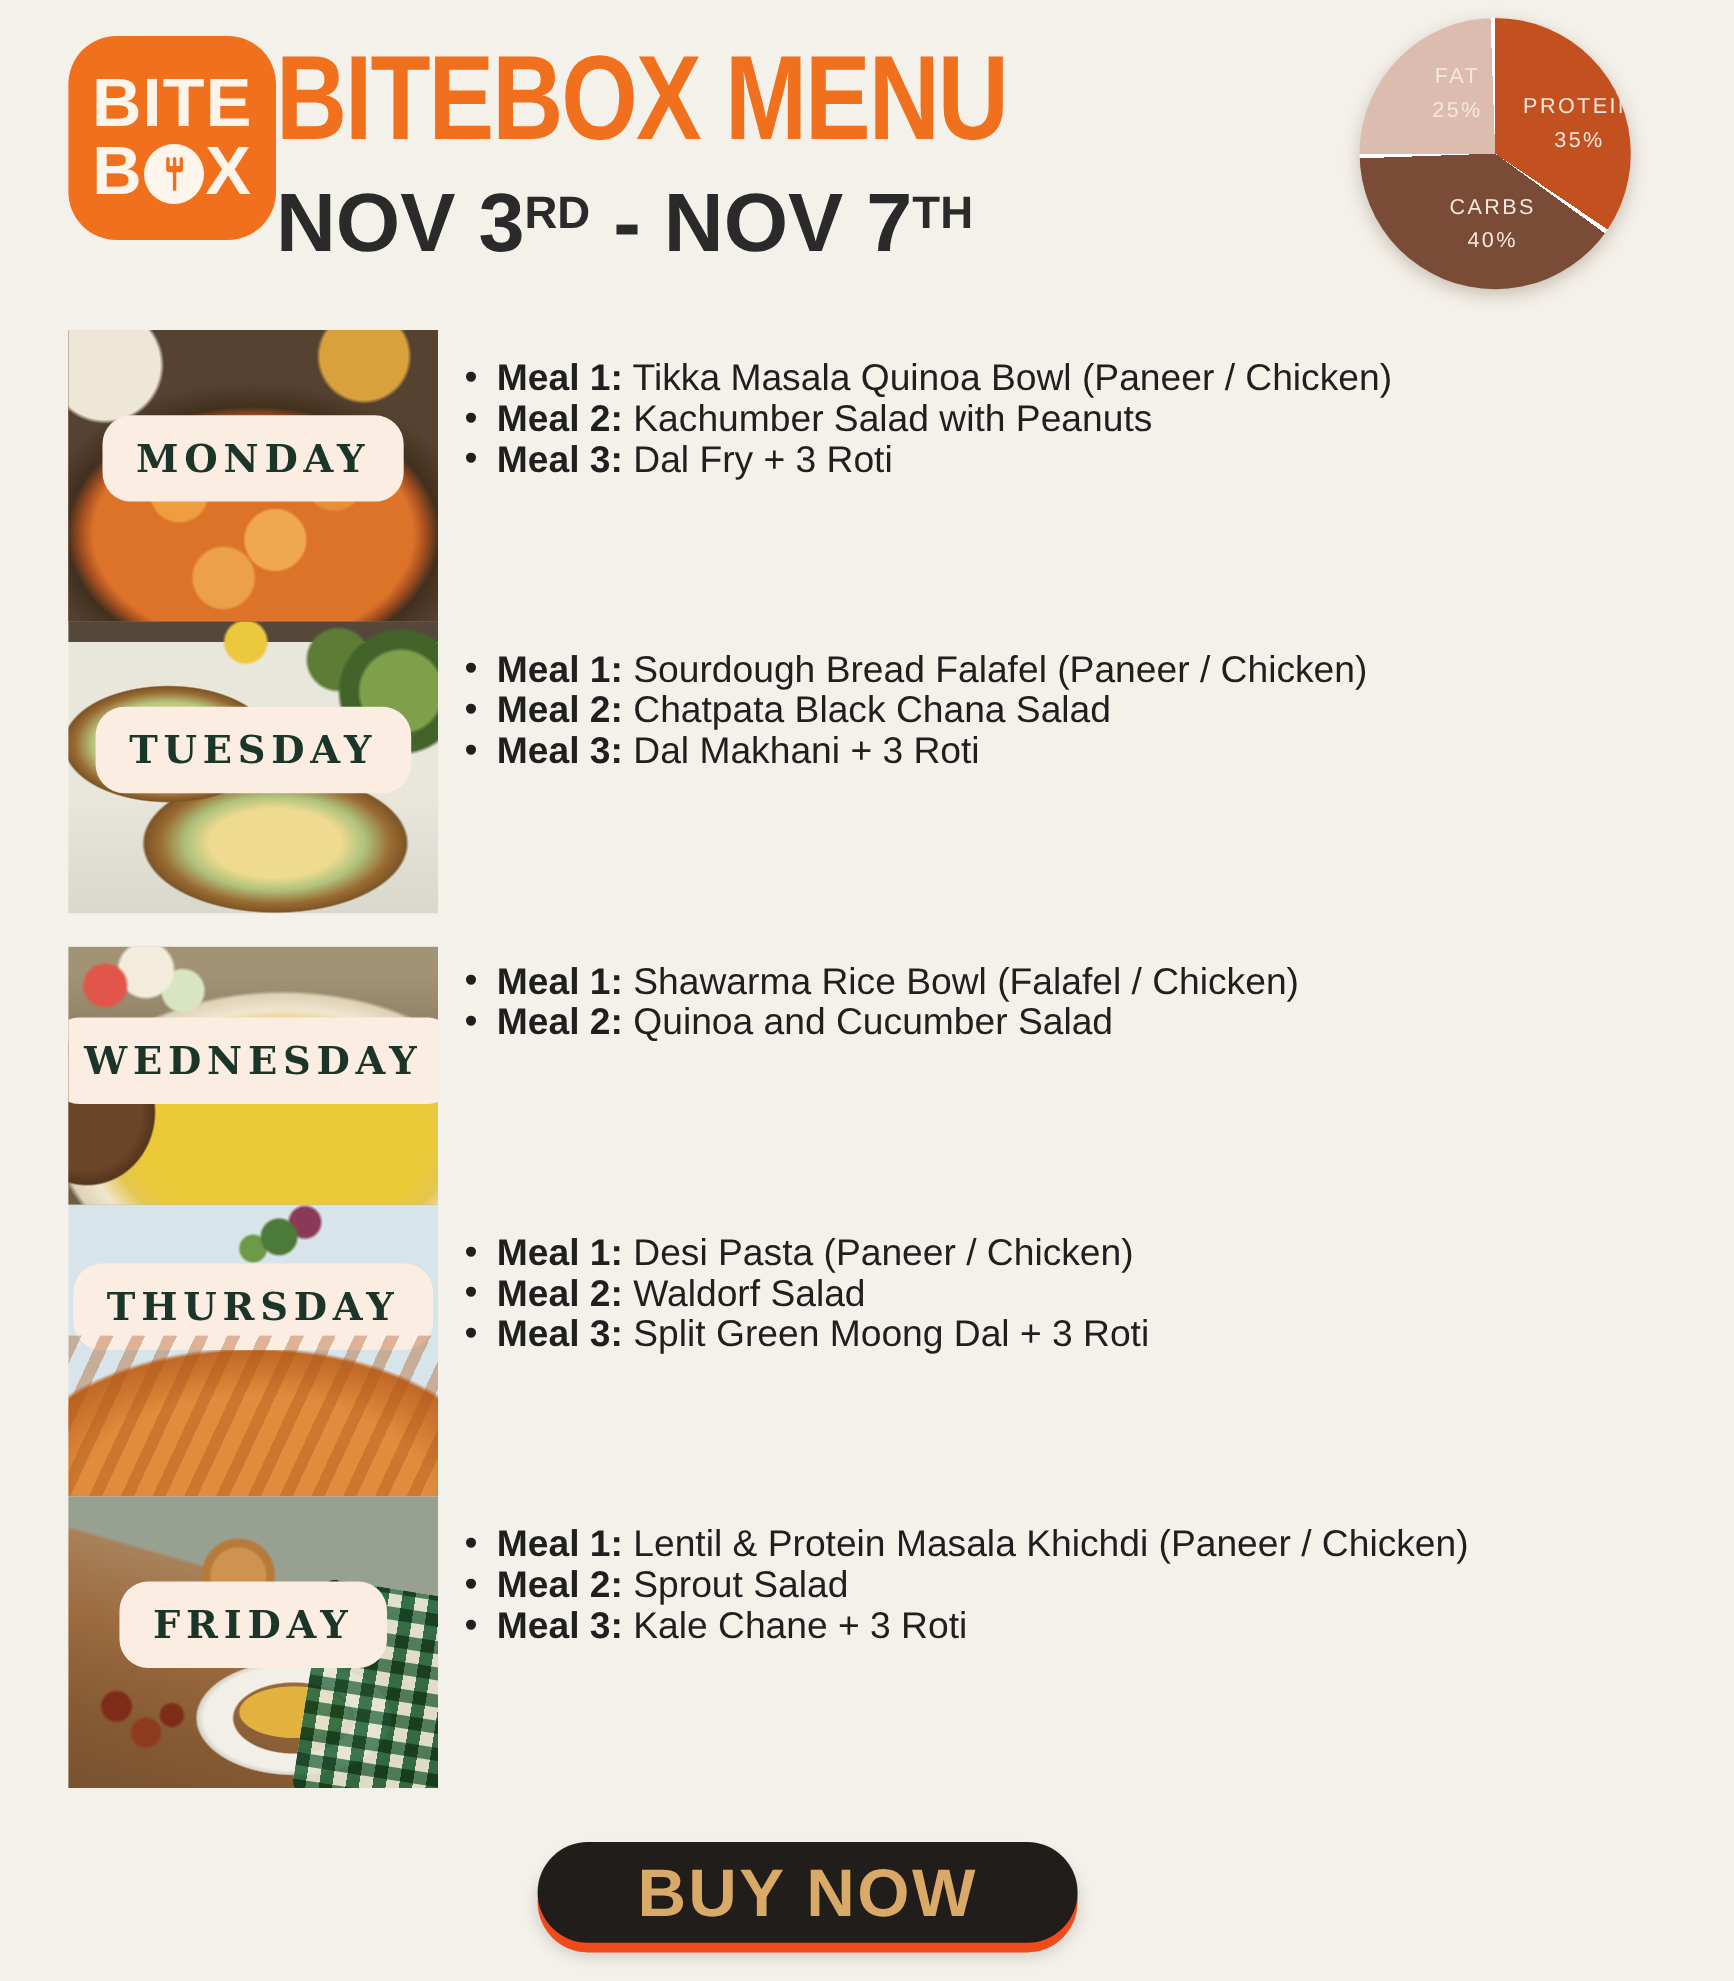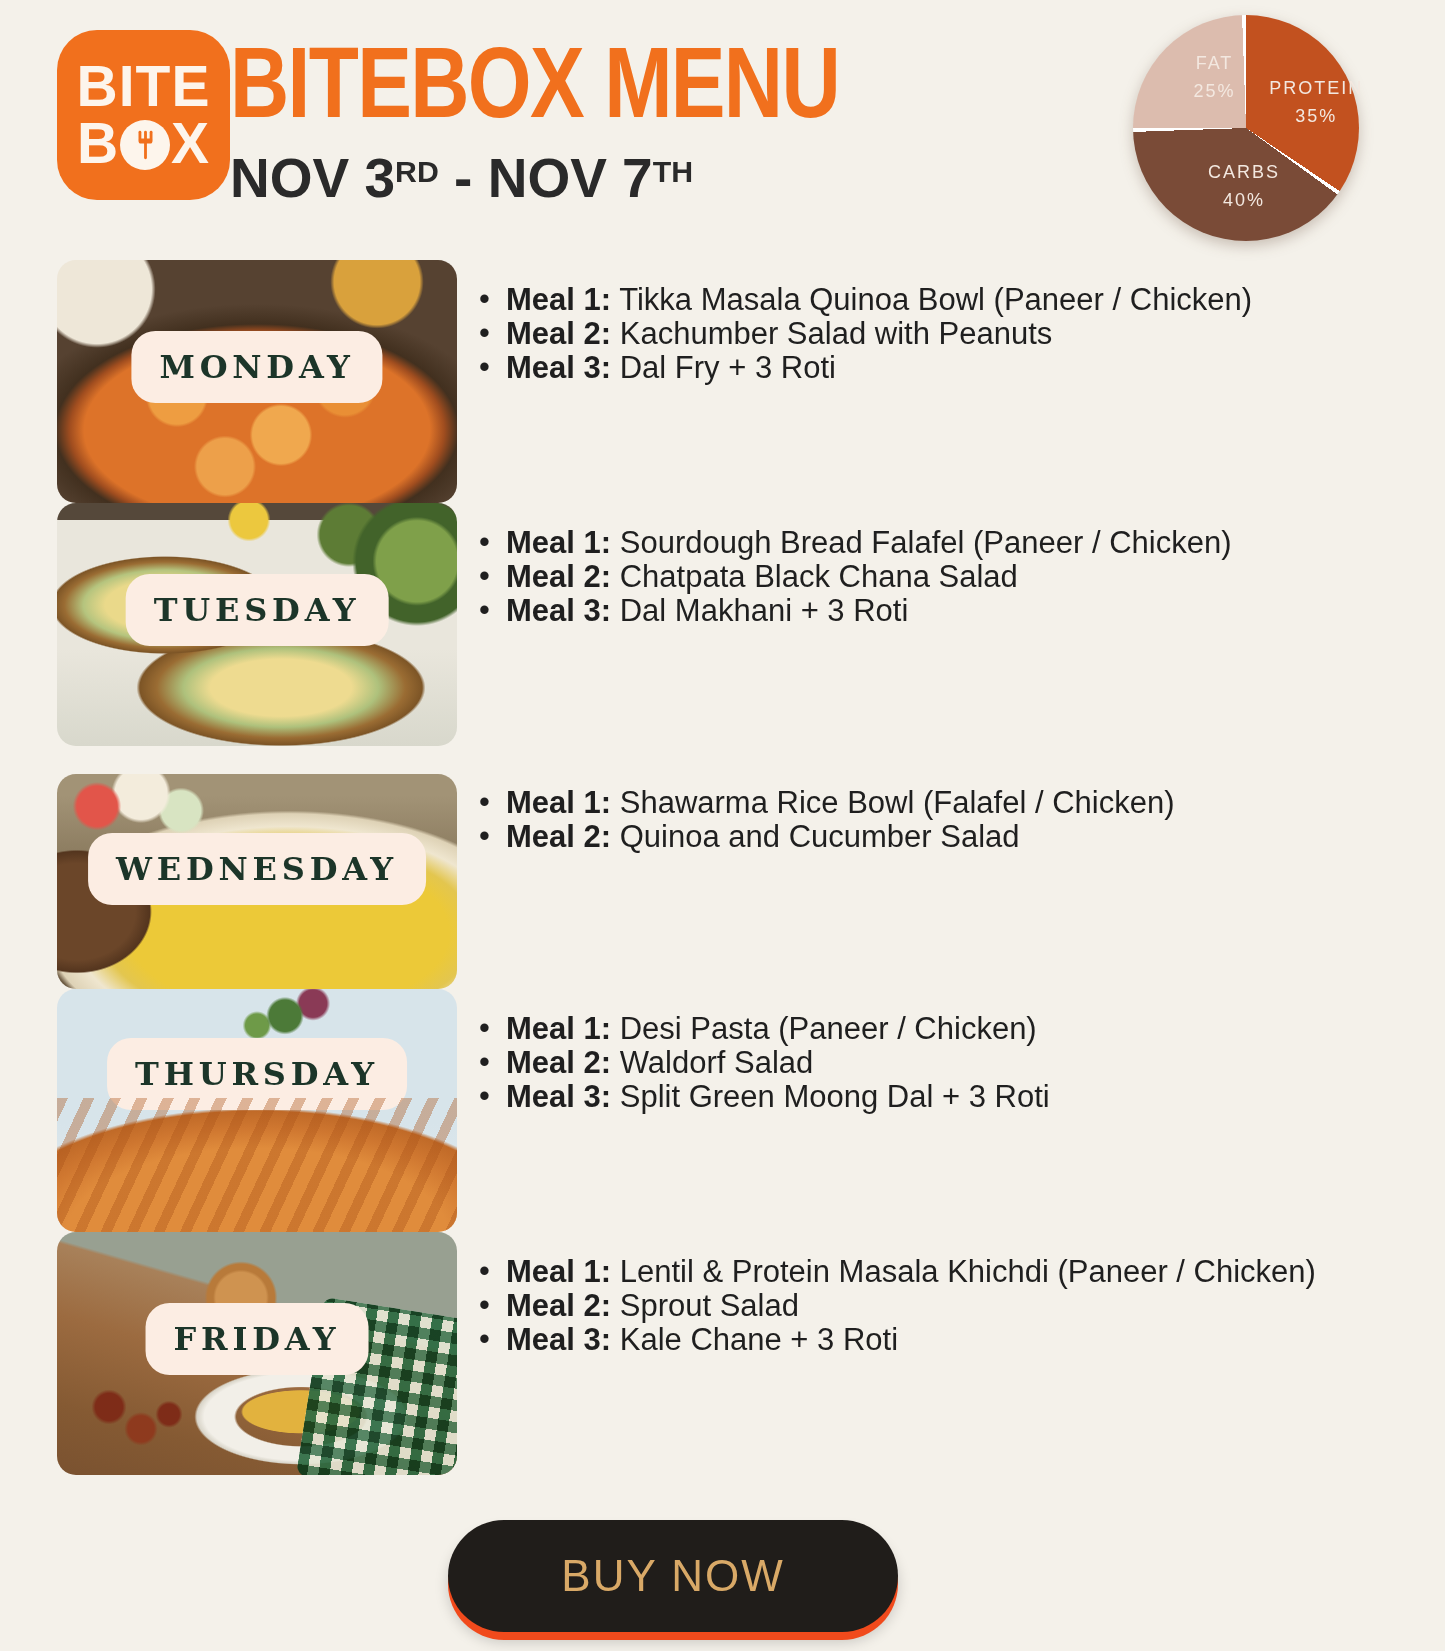--- a/index.html
+++ b/index.html
@@ -15,36 +15,36 @@
   
   .header{display:flex;align-items:flex-start;padding:30px 0 0 57px;}
   .logo{width:173px;height:170px;flex:none;border-radius:40px;background:var(--brand);
         display:flex;flex-direction:column;align-items:center;justify-content:center;line-height:1;}
   .logo-line{color:var(--logo-text);font-weight:800;font-size:57px;letter-spacing:1px;display:flex;align-items:center;}
   .fork-o{width:50px;height:50px;background:var(--logo-text);border-radius:50%;
           display:inline-flex;align-items:center;justify-content:center;margin:2px 1px 0;}
   .head-text{padding-top:6px;}
   .title{color:var(--brand);font-size:100px;font-weight:800;line-height:.92;white-space:nowrap;
          transform:scaleX(.82);transform-origin:left top;letter-spacing:-2px;}
-  .date-line{margin-top:18px;font-size:55px;font-weight:800;color:var(--date-ink);letter-spacing:0;white-space:nowrap;}
+  .date-line{margin-top:18px;font-size:69px;font-weight:800;color:var(--date-ink);letter-spacing:0;white-space:nowrap;}
   .date-line sup{font-size:.55em;vertical-align:.5em;letter-spacing:0;}
 
   
   .pie-wrap{position:absolute;left:1133px;top:15px;width:226px;height:226px;}
   .pie{width:100%;height:100%;border-radius:50%;filter:drop-shadow(0 5px 7px rgba(70,40,20,.25));}
   .pie-label{position:absolute;transform:translate(-50%,-50%);color:var(--pie-label);
              text-align:center;font-weight:400;letter-spacing:2px;line-height:1.55;font-size:18px;margin-left:16px;}
   .pl-protein{left:74%;top:39%;}
   .pl-carbs{left:42%;top:76%;}
   .pl-fat{left:29%;top:28%;}
 
   
   .rows{margin-top:50px;}
   .day-row{display:flex;height:243px;}
-  .photo{position:relative;width:400px;flex:none;margin-left:57px;overflow:hidden;border-radius:19px;}
+  .photo{position:relative;width:308px;flex:none;margin-left:57px;overflow:hidden;}
   .day-badge{position:absolute;left:50%;top:44%;transform:translate(-50%,-50%);
              background:var(--badge-bg);color:var(--badge-ink);
              font-family:"DejaVu Serif","Liberation Serif",serif;font-weight:700;
              font-size:32px;letter-spacing:.15em;padding:17px 28px;border-radius:24px;white-space:nowrap;}
   .row-thursday .day-badge{top:35%;}
 
   .meals-wrap{flex:1;display:flex;align-items:center;padding:0 50px 0 22px;}
   .meals{list-style:none;margin:0;padding:0;display:flex;flex-direction:column;transform:translateY(-48px);}
   .meal{position:relative;font-size:31px;line-height:34px;color:var(--ink);padding-left:27px;white-space:nowrap;}
   .meal::before{content:"\2022";position:absolute;left:0;top:-1px;font-size:31px;color:var(--ink);}
@@ -91,23 +91,23 @@
     radial-gradient(ellipse 31% 23% at 61% 76%, rgba(0,0,0,0) 0 52%, #f2efe8 54% 78%, #d8d4c8 84%, rgba(0,0,0,0) 86%),
     linear-gradient(196deg,#98a091 0 34%, #a8815a 35%, #9c6b40 55%, #855a33 80%, #7a5230 100%);}
   .photo.friday::before{content:"";position:absolute;right:-20px;bottom:-14px;width:42%;height:74%;
     transform:rotate(9deg);border-radius:10px;opacity:.92;
     background:
       repeating-linear-gradient(0deg, rgba(48,112,72,.85) 0 11px, rgba(242,242,232,.85) 11px 22px),
       repeating-linear-gradient(90deg, #2f7048 0 11px, #f0f0e6 11px 22px);
     background-blend-mode:multiply;}
 
   
-  .cta{display:block;margin:45px 0 0 448px;width:450px;height:112px;border:none;cursor:pointer;
+  .cta{display:block;margin:45px 0 0 448px;width:450px;height:84px;border:none;cursor:pointer;
        background:var(--button-bg);color:var(--button-text);border-radius:56px;
-       font-family:"Liberation Sans",sans-serif;font-size:44px;font-weight:400;letter-spacing:2px;
+       font-family:"Liberation Sans",sans-serif;font-size:56px;font-weight:700;letter-spacing:2px;
        box-shadow:0 8px 0 var(--button-shadow), 0 10px 14px rgba(0,0,0,.18);}
 </style>
 </head>
 <body>
 
 <div class="page">
 
   <div class="header">
     <div class="logo">
       <span class="logo-line">BITE</span>

